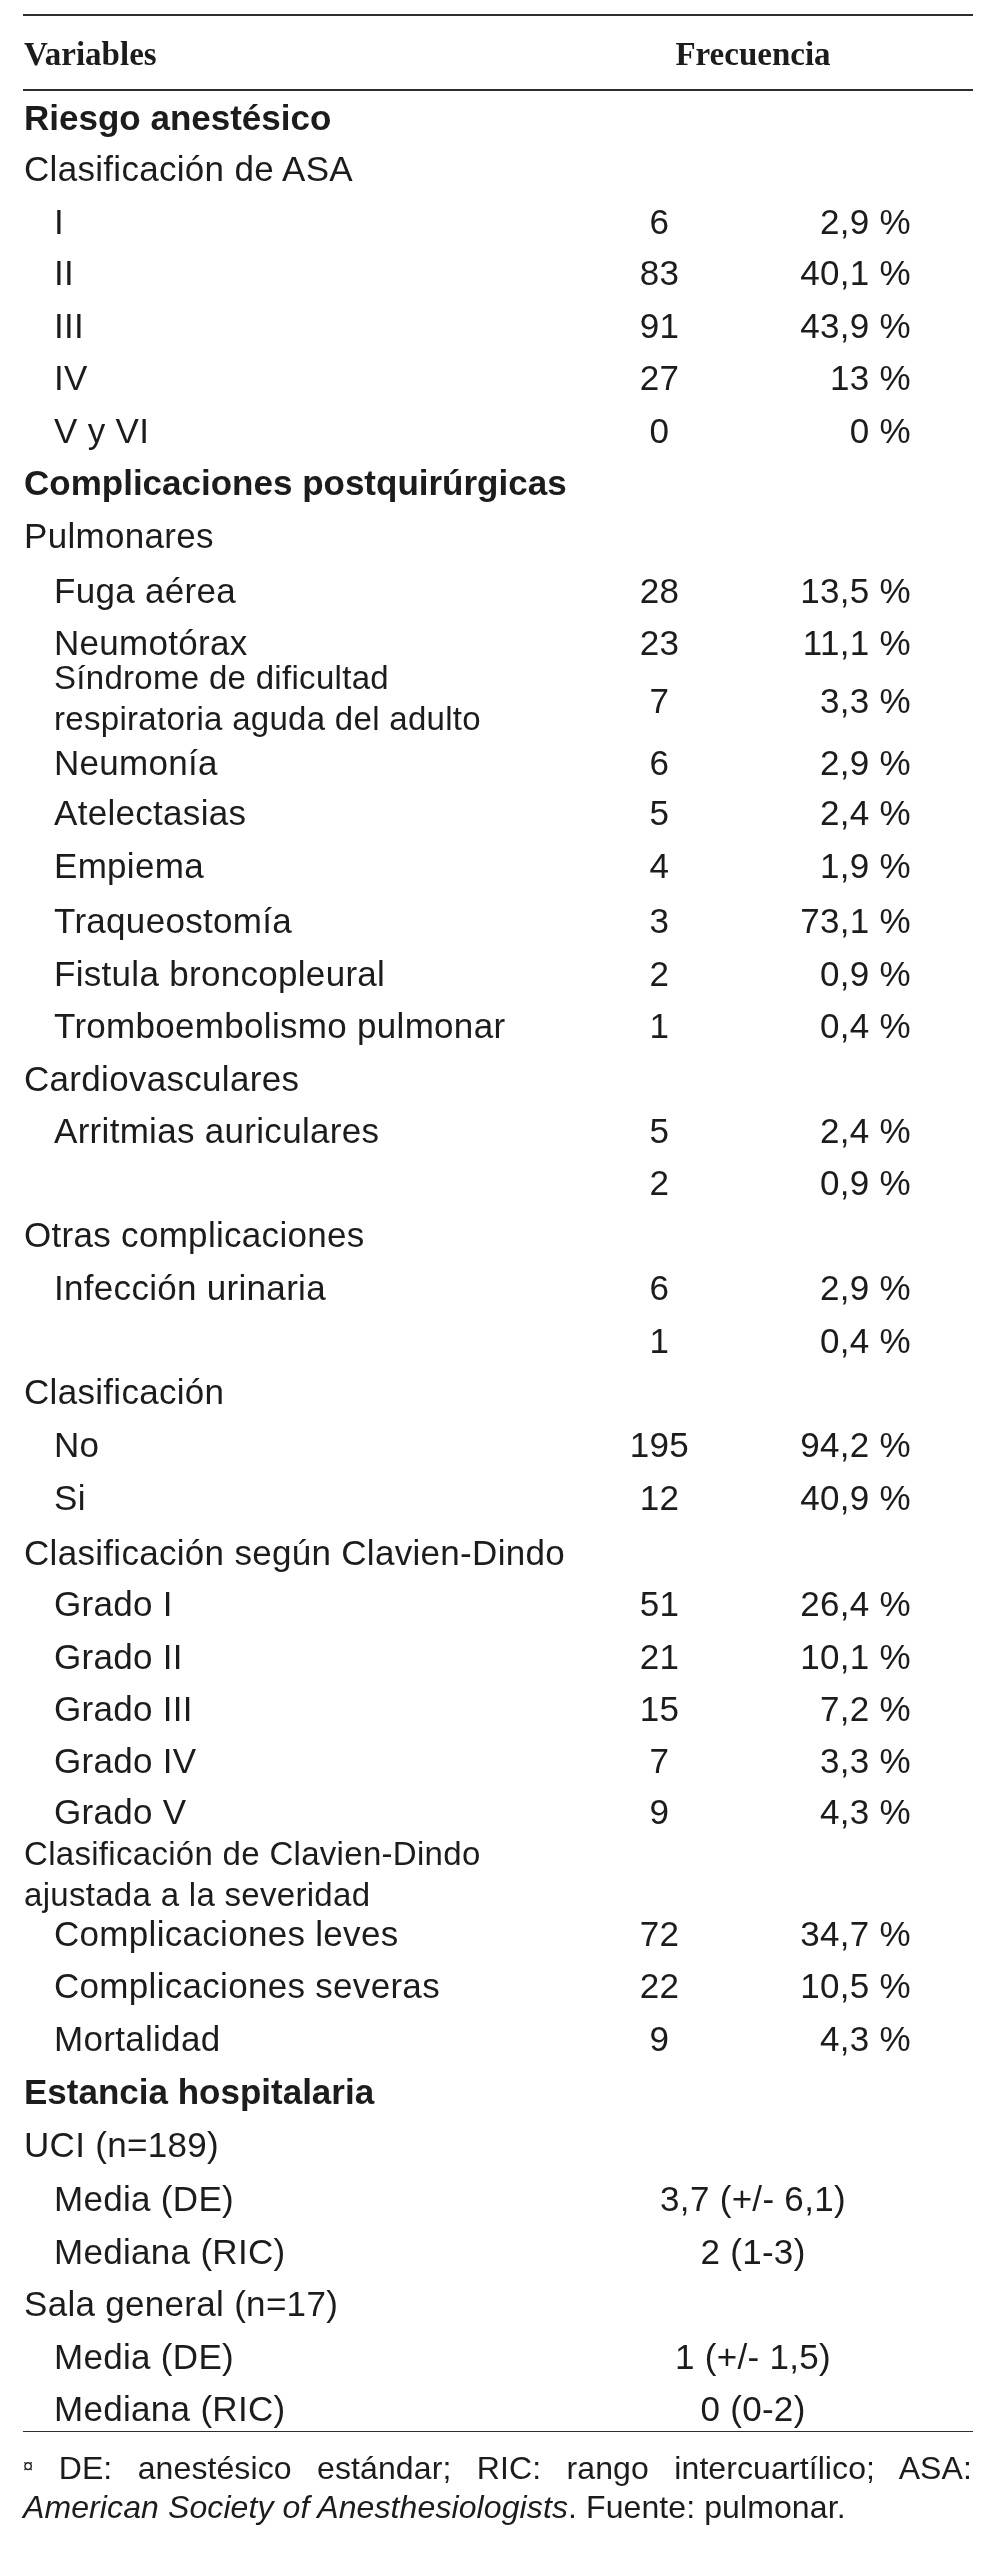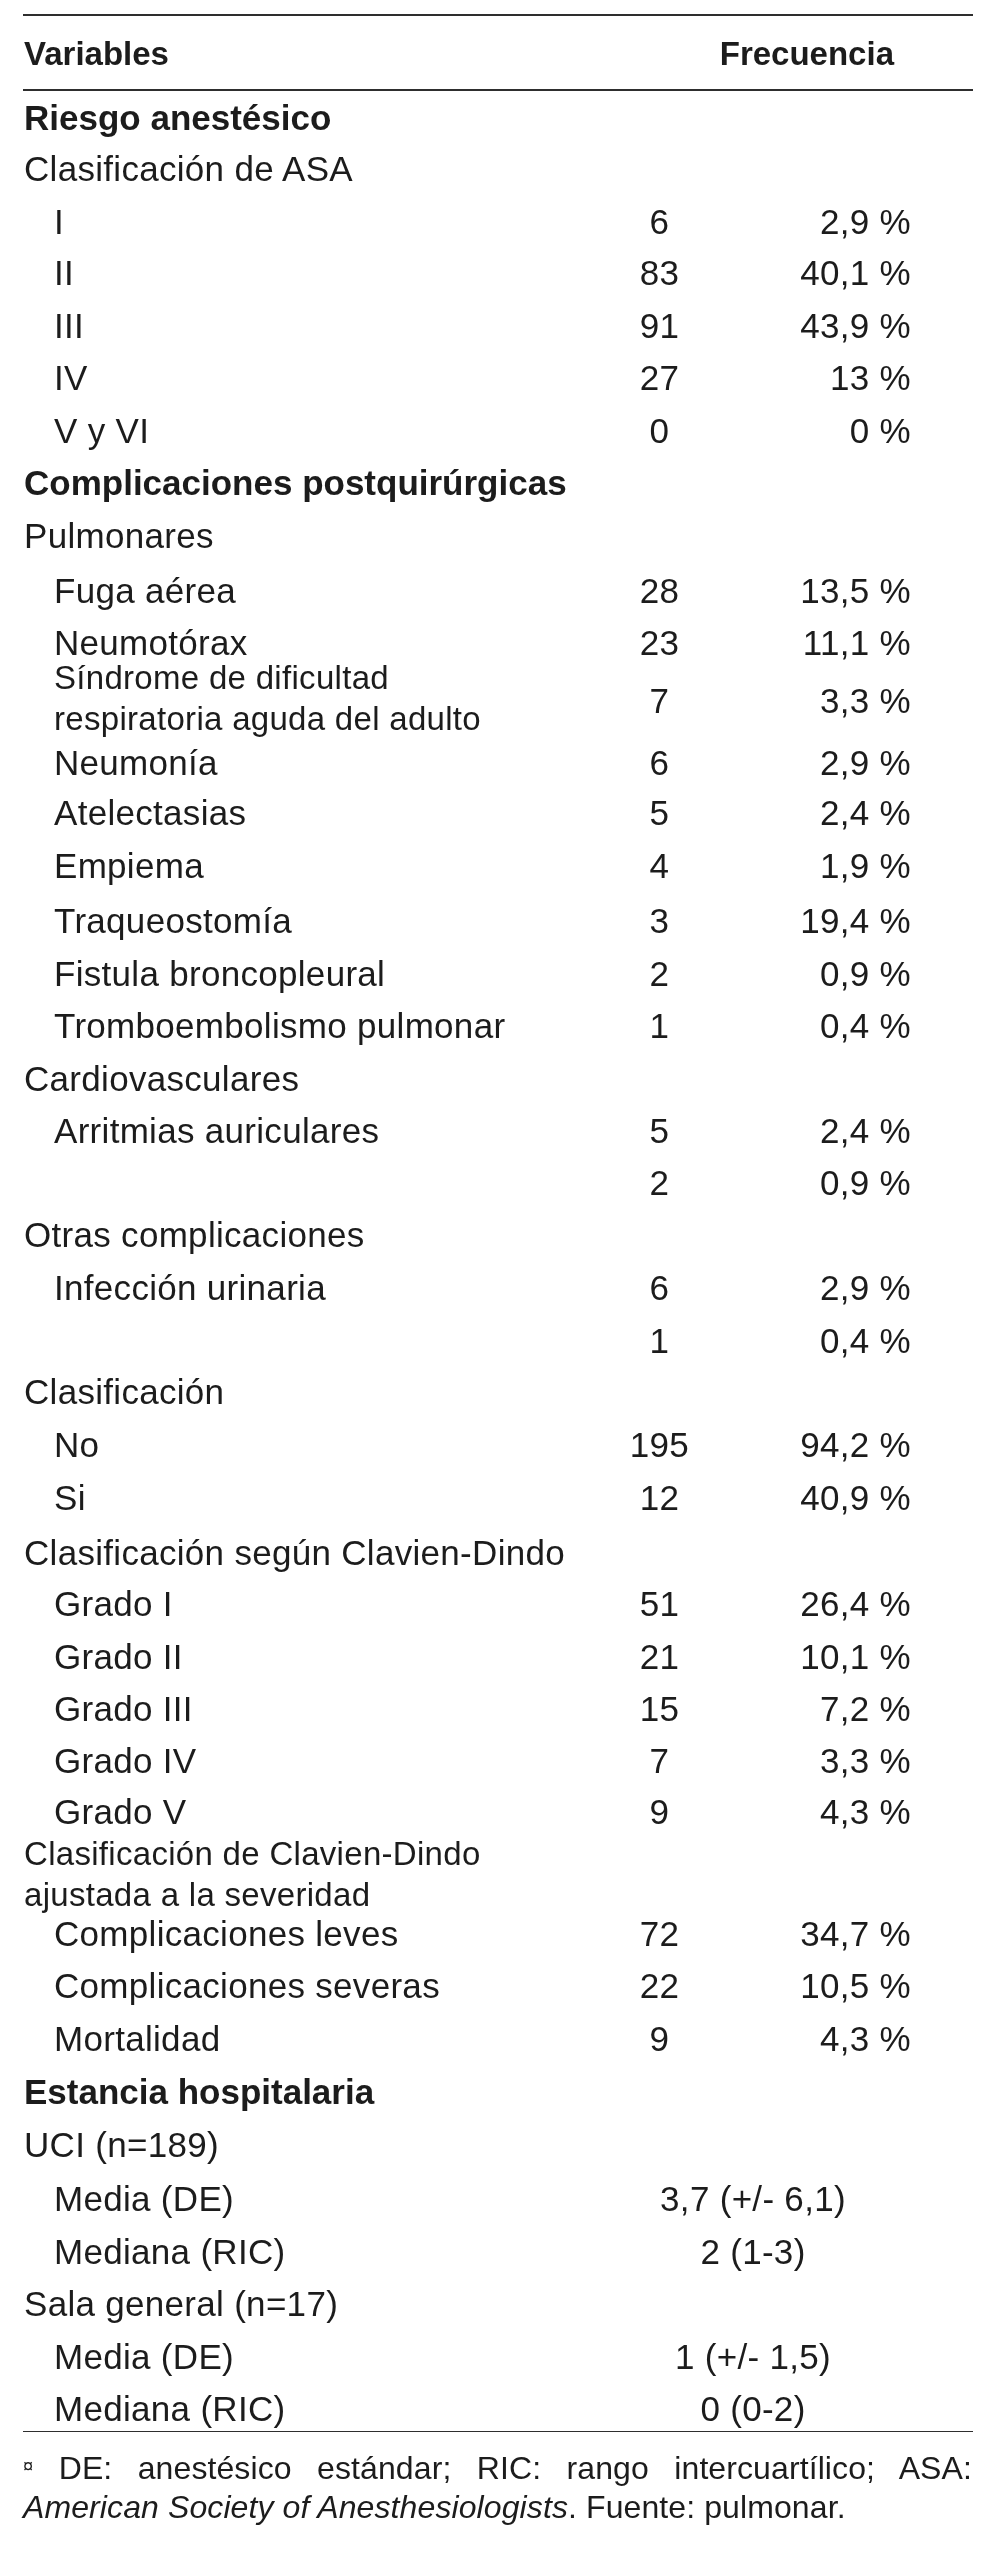--- a/index.html
+++ b/index.html
@@ -10,23 +10,23 @@
   .rule.mid { top:89px; height:2.1px; }
   .rule.bot { top:2431px; height:1.4px; }
   .row { position:absolute; left:0; width:987px; height:52px; line-height:52px;
          font-size:35px; white-space:nowrap; letter-spacing:0.3px; }
   .row .lbl { position:absolute; left:24px; }
   .row.ind .lbl { left:54px; }
   .row.bold { font-weight:bold; letter-spacing:0; }
   .row .n { position:absolute; left:589px; width:141px; text-align:center; }
   .row .p { position:absolute; left:770px; width:141px; text-align:right; }
   .row .v { position:absolute; left:612px; width:282px; text-align:center; }
-  .hdr { position:absolute; top:28px; height:52px; line-height:52px; font-size:33px; font-weight:bold; }
+  .hdr { position:absolute; top:28px; height:52px; line-height:52px; font-size:33px; font-weight:bold;font-family:Liberation Serif, serif; }
   .hdr.var { left:24px; }
-  .hdr.freq { left:612px; width:282px; text-align:right; }
+  .hdr.freq { left:612px; width:282px; text-align:center; }
   .ml { position:absolute; font-size:33px; line-height:41px; white-space:nowrap; letter-spacing:0.3px; }
   .foot { position:absolute; left:23px; width:949px; font-size:32px; line-height:39px; letter-spacing:0.1px; }
   .foot .l1 { display:block; text-align:justify; text-align-last:justify; }
   .foot .l2 { display:block; }
   .foot .mark { font-size:18.3px; vertical-align:top; position:relative; top:-2.8px; }
   .foot i { font-style:italic; }
 </style>
 </head>
 <body>
 
@@ -104,21 +104,21 @@
       <span class="p">2,4 %</span>
     </div>
   <div class="row ind" style="top:840px">
       <span class="lbl">Empiema</span>
       <span class="n">4</span>
       <span class="p">1,9 %</span>
     </div>
   <div class="row ind" style="top:895px">
       <span class="lbl">Traqueostomía</span>
       <span class="n">3</span>
-      <span class="p">19,4 %</span>
+      <span class="p">73,1 %</span>
     </div>
   <div class="row ind" style="top:948px">
       <span class="lbl">Fistula broncopleural</span>
       <span class="n">2</span>
       <span class="p">0,9 %</span>
     </div>
   <div class="row ind" style="top:1000px">
       <span class="lbl">Tromboembolismo pulmonar</span>
       <span class="n">1</span>
       <span class="p">0,4 %</span>

